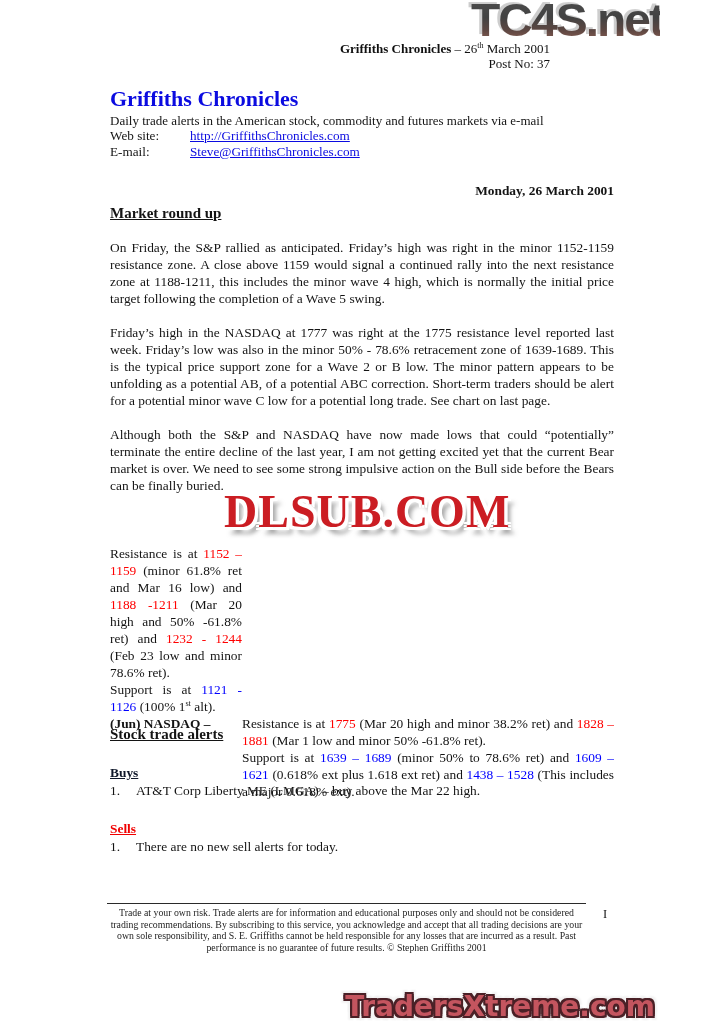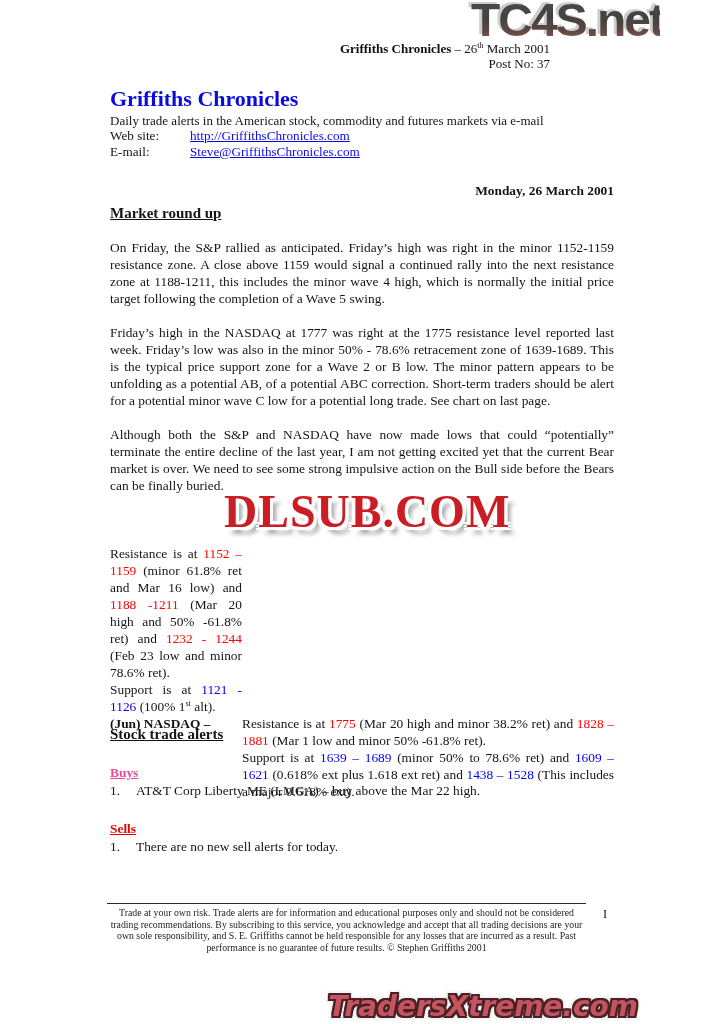--- a/index.html
+++ b/index.html
@@ -31,46 +31,46 @@
   .para{text-align:justify;margin:17px 0 0 0;}
 
   .alerts{position:absolute;left:110px;top:545px;width:504px;font-size:13.4px;line-height:17px;}
   .alert-entry{display:grid;grid-template-columns:132px 1fr;}
   .alert-label{font-weight:bold;}
   .alert-paras p{margin:0;text-align:justify;}
   sup{font-size:62%;line-height:0;}
 
   .stock{position:absolute;left:110px;top:726px;width:504px;font-size:13.4px;line-height:17px;}
   .list-head{font-weight:bold;text-decoration:underline;margin-top:21px;}
-  .list-head.buys{color:#ec4899;}
+  .list-head.buys{color:#0f172a;}
   .list-head.sells{color:#f00000;}
   .alert-item{display:flex;margin-top:1px;}
   .alert-item .num{width:26px;flex:none;}
 
   .footer{position:absolute;left:107px;top:903px;width:479px;border-top:1.5px solid #2a2a2a;
     padding-top:3px;font-size:9.8px;line-height:11.6px;text-align:center;color:#1c1c1c;}
   .page-num{position:absolute;left:603px;top:907px;font-size:12.5px;}
 
   
   .dlsub{position:absolute;left:224px;top:488px;z-index:3;
     font-family:"Liberation Serif",serif;font-weight:bold;font-size:46px;line-height:48px;
     letter-spacing:1px;color:#cb1d23;
     text-shadow:
       -3px -3px 0 #fff, 3px -3px 0 #fff, -3px 3px 0 #fff, 3px 3px 0 #fff,
       -3px 0 0 #fff, 3px 0 0 #fff, 0 -3px 0 #fff, 0 3px 0 #fff,
       6px 7px 4px rgba(120,120,120,.65);}
 
   
-  .banner-bottom{position:absolute;right:22px;bottom:1px;z-index:3;
+  .banner-bottom{position:absolute;right:5px;bottom:1px;z-index:3;
     font-family:"DejaVu Sans",sans-serif;font-weight:bold;font-size:28px;line-height:32px;
     letter-spacing:0px;color:#c4555f;
     text-shadow:
       -2px -2px 0 #4a2026, 2px -2px 0 #4a2026, -2px 2px 0 #4a2026, 2px 2px 0 #4a2026,
       -2px 0 0 #4a2026, 2px 0 0 #4a2026, 0 -2px 0 #4a2026, 0 2px 0 #4a2026,
-      -4px -4px 2px #f2f2f2, 4px -4px 2px #f2f2f2, -4px 4px 2px #f2f2f2, 4px 4px 2px #f2f2f2; font-style: italic;}
+      -4px -4px 2px #f2f2f2, 4px -4px 2px #f2f2f2, -4px 4px 2px #f2f2f2, 4px 4px 2px #f2f2f2;}
 </style>
 </head>
 <body>
 
 <div class="page">
 
   <div class="tc4s-logo">TC4S.net</div>
 
   <div class="doc-header">
     <div><span class="rb">Griffiths Chronicles</span><span> – 26</span><sup>th</sup><span> March 2001</span></div>

